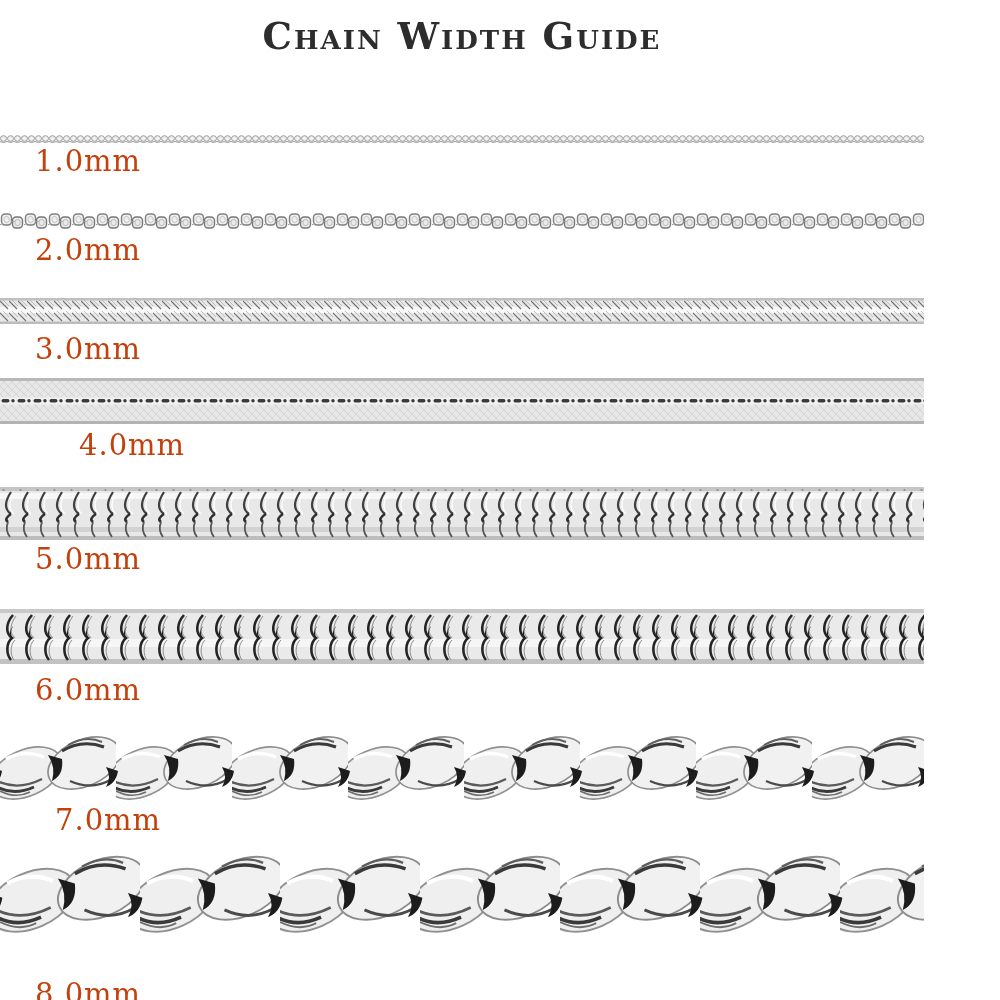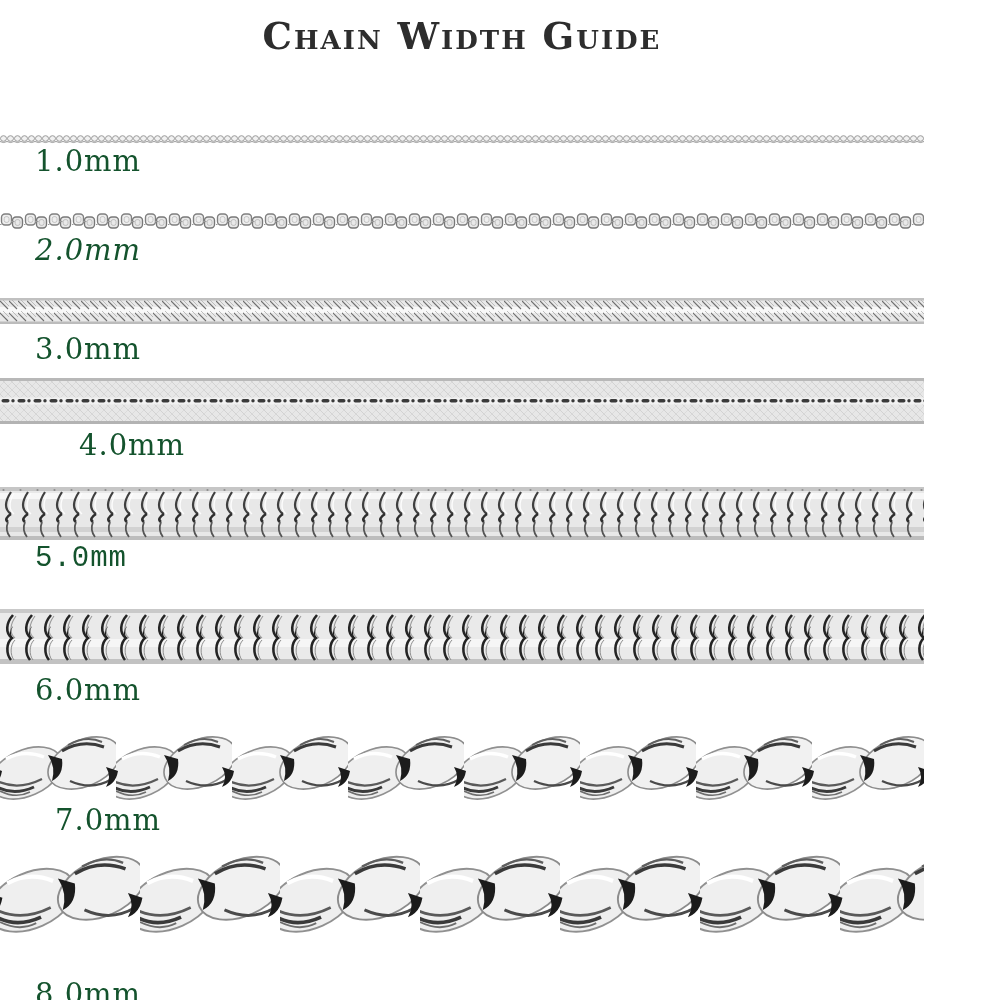--- a/index.html
+++ b/index.html
@@ -7,29 +7,29 @@
     position:relative;width:924px;height:1000px;background:#ffffff;
     font-family:"DejaVu Serif","Liberation Serif",serif;overflow:hidden;
   }
   .page-title{
     position:absolute;top:14px;left:0;width:100%;text-align:center;
     font-size:37px;font-variant:small-caps;letter-spacing:2px;
     font-weight:600;color:#2d2d2d;
   }
   .chain-strip{position:absolute;left:0;display:block;}
   .size-label{
-    position:absolute;left:35px;font-size:29px;color:#14532d;
+    position:absolute;left:35px;font-size:29px;color:#c2410c;
     letter-spacing:1px;line-height:1.05;
   }
   
   #strip1{top:134px;} #label1{top:146px;}
-  #strip2{top:212px;} #label2{top:235px;font-style:italic;}
+  #strip2{top:212px;} #label2{top:235px;}
   #strip3{top:298px;} #label3{top:334px;text-align:right;}
   #strip4{top:378px;} #label4{top:430px;margin-left:44px;}
-  #strip5{top:487px;} #label5{top:544px;font-family:Liberation Mono, monospace;}
+  #strip5{top:487px;} #label5{top:544px;}
   #strip6{top:609px;} #label6{top:675px;text-align:center;}
   #strip7{top:733px;} #label7{top:805px;margin-left:20px;}
   #strip8{top:852px;} #label8{top:979px;}
   .defs-holder{position:absolute;width:0;height:0;overflow:hidden;}
 </style>
 </head>
 <body>
 
 <div class="canvas">
 

